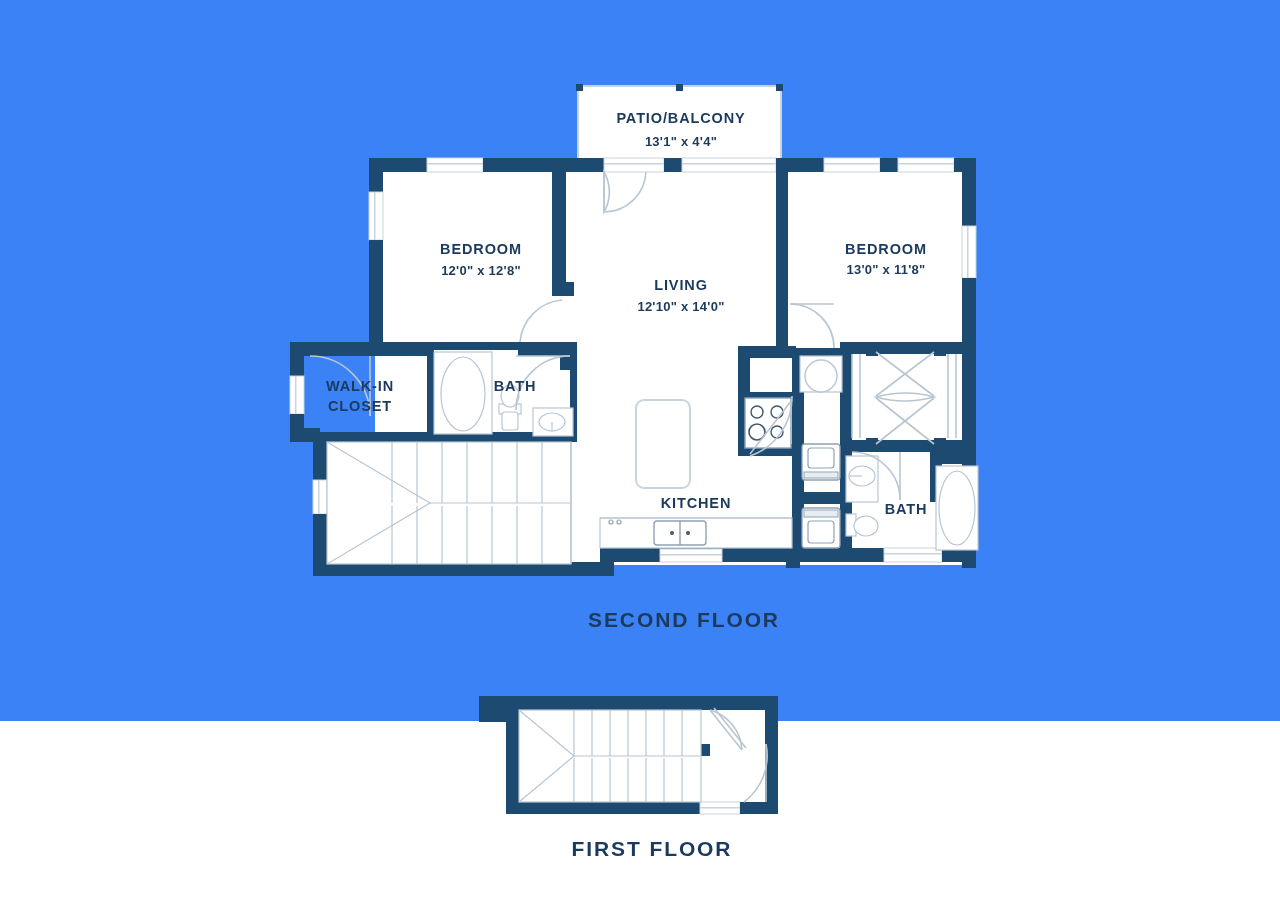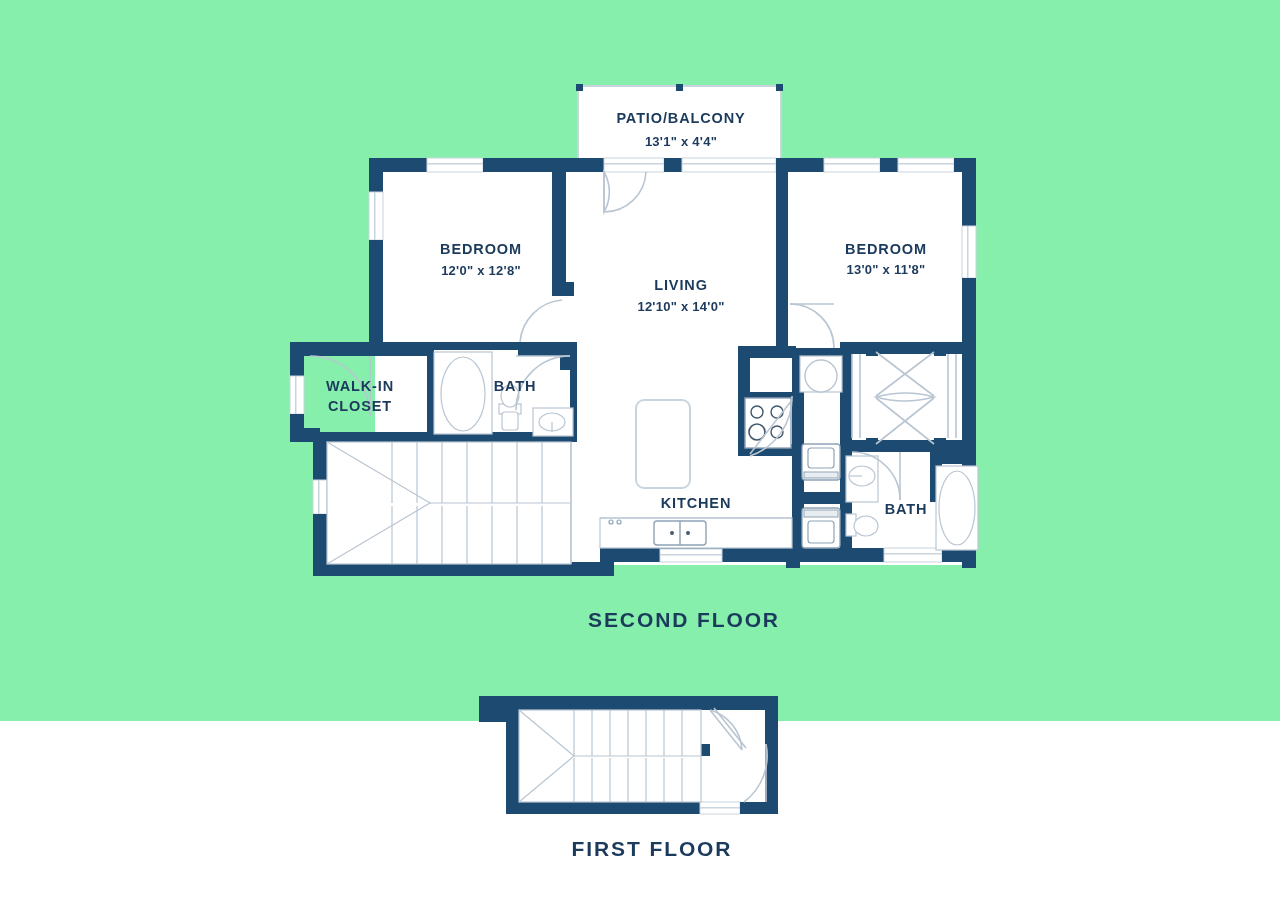--- a/index.html
+++ b/index.html
@@ -1,21 +1,21 @@
 <!DOCTYPE html>
 <html><head>
 <meta charset="utf-8">
 <style>
   html,body{margin:0;padding:0;background:#ffffff;}
   body{
     width:1280px;height:905px;overflow:hidden;
     font-family:"Liberation Sans","DejaVu Sans",sans-serif;
     color:#1b3a5c;
   }
-  #stage{position:relative;width:1280px;height:721px;background:#86efac;}
+  #stage{position:relative;width:1280px;height:721px;background:#3b82f6;}
   svg{display:block;}
   .lbl{
     font-weight:700;
     letter-spacing:.06em;
     fill:#1b3a5c;
     text-anchor:middle;
     font-family:"Liberation Sans","DejaVu Sans",sans-serif;
   }
   .lbl-room{font-size:14.5px;}
   .lbl-dim{font-size:13px;font-weight:700;letter-spacing:.02em;}

